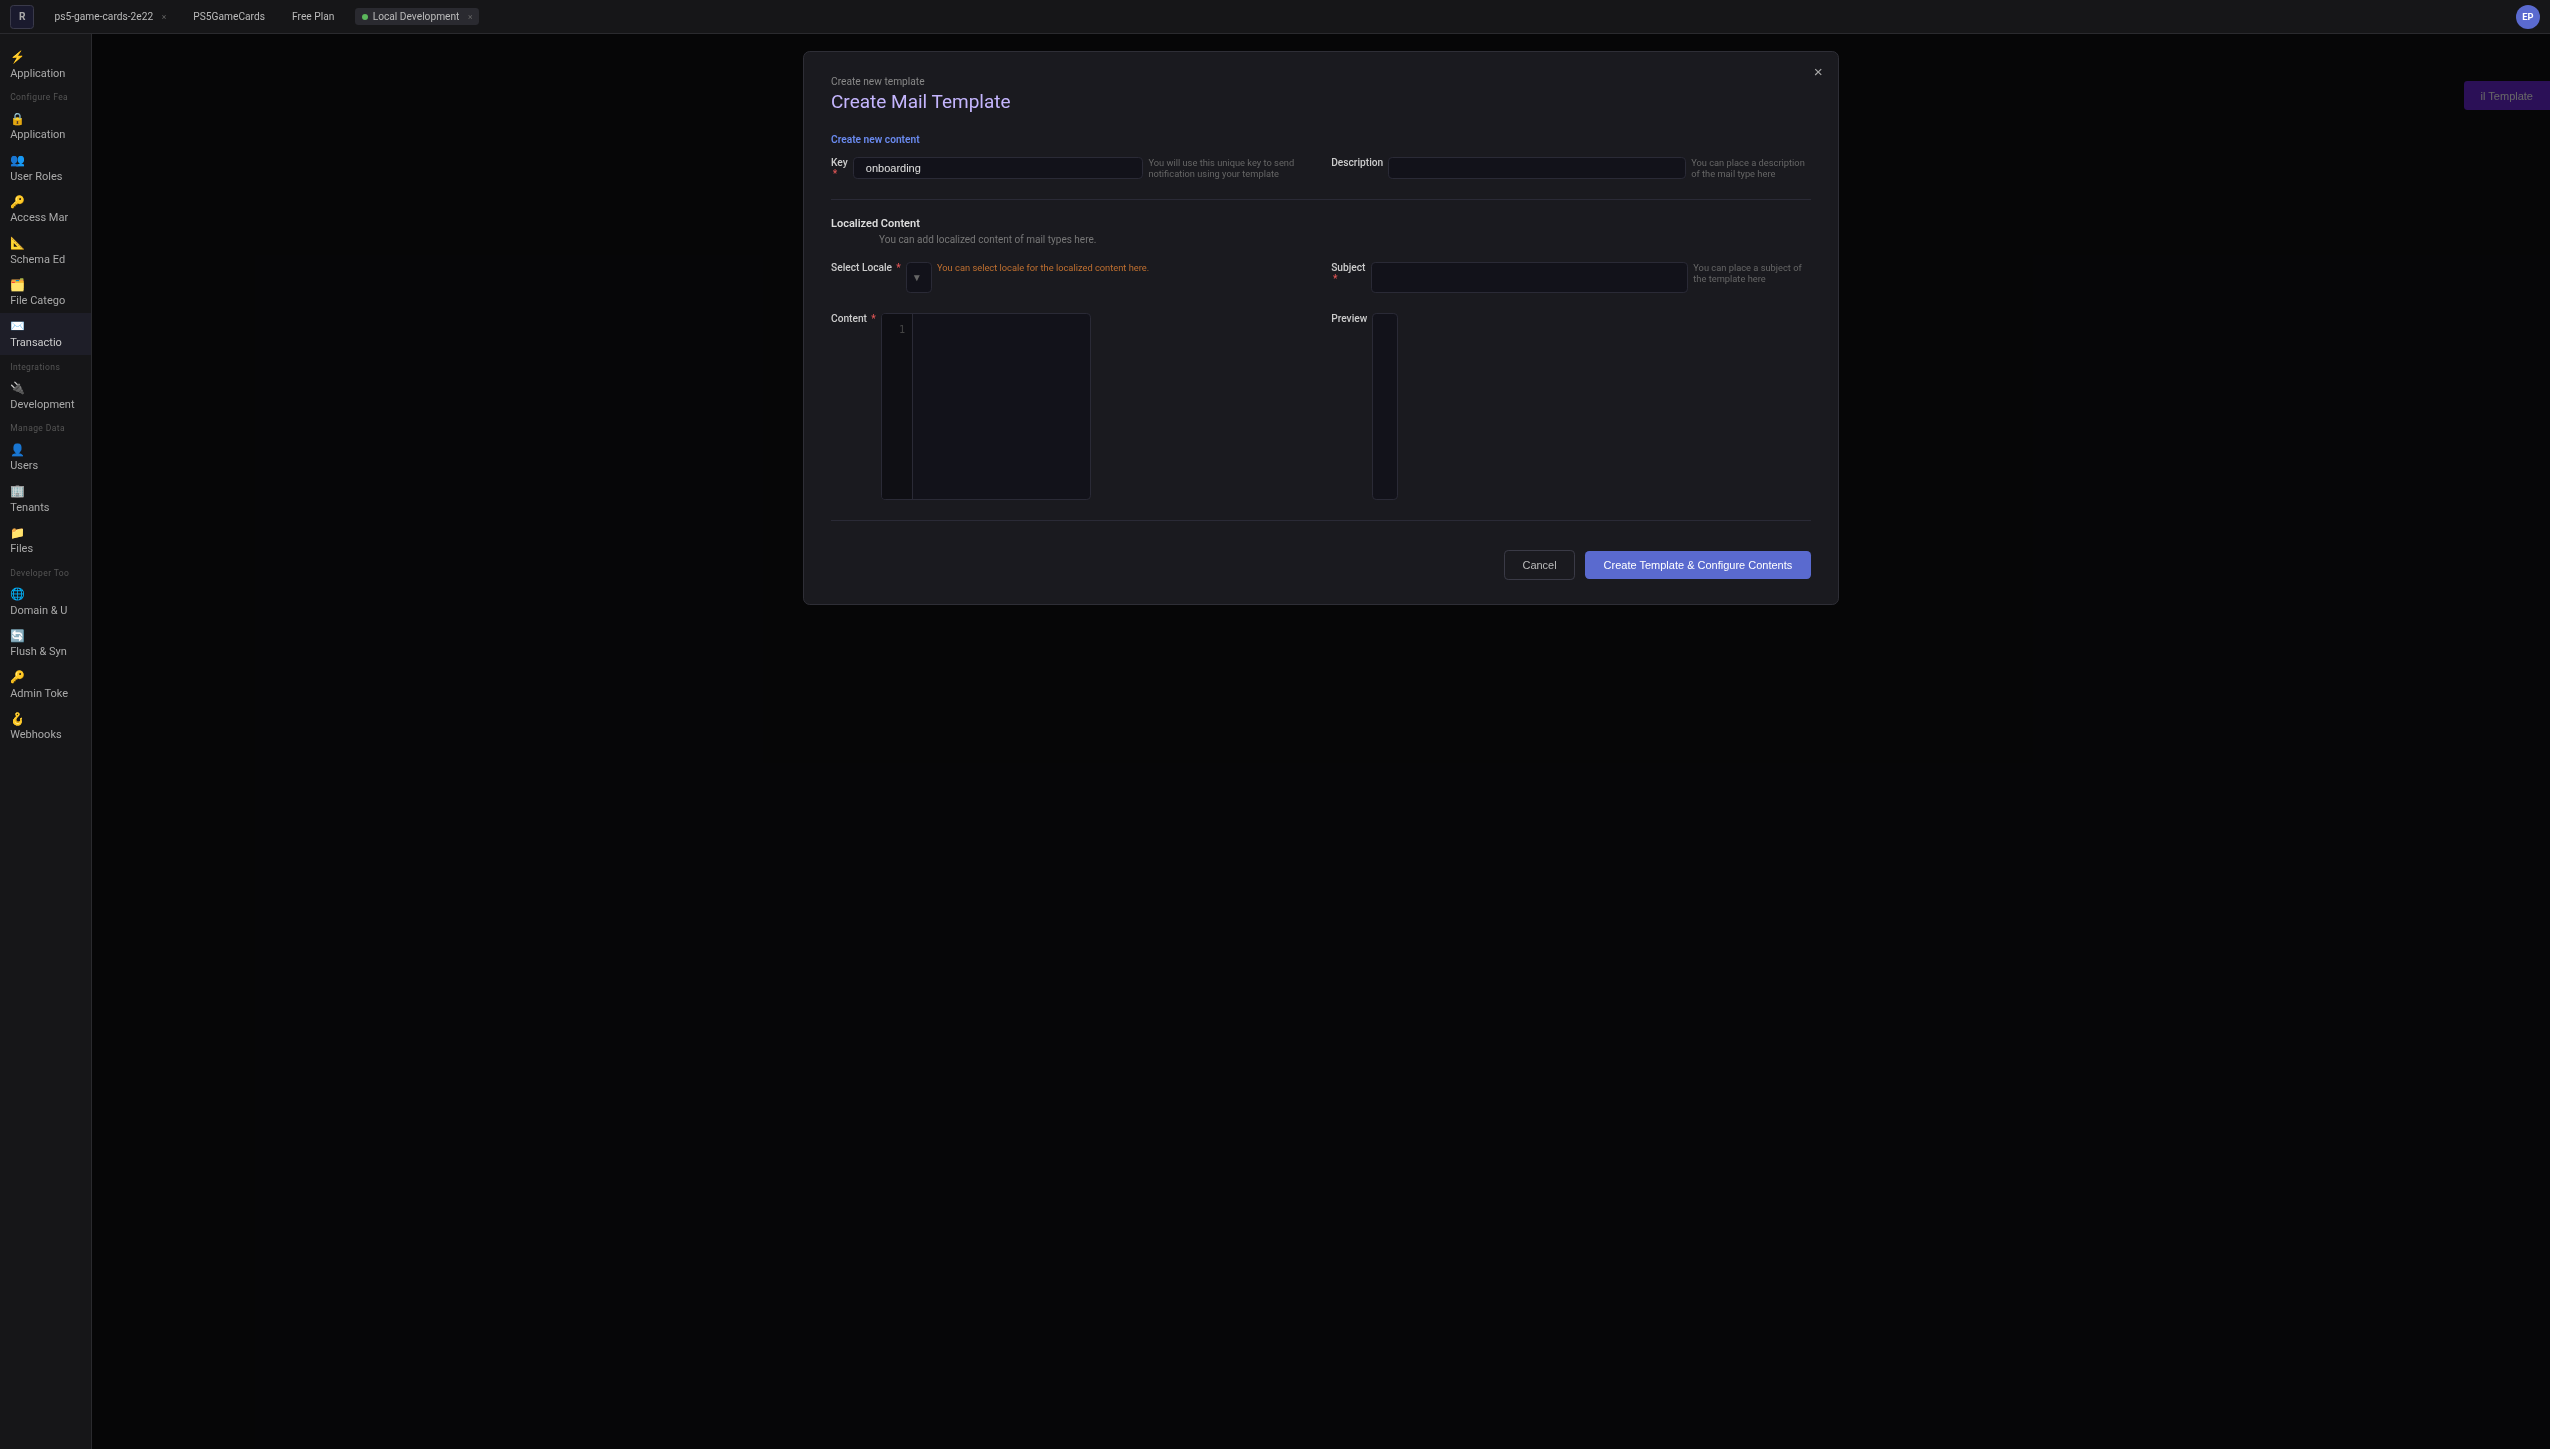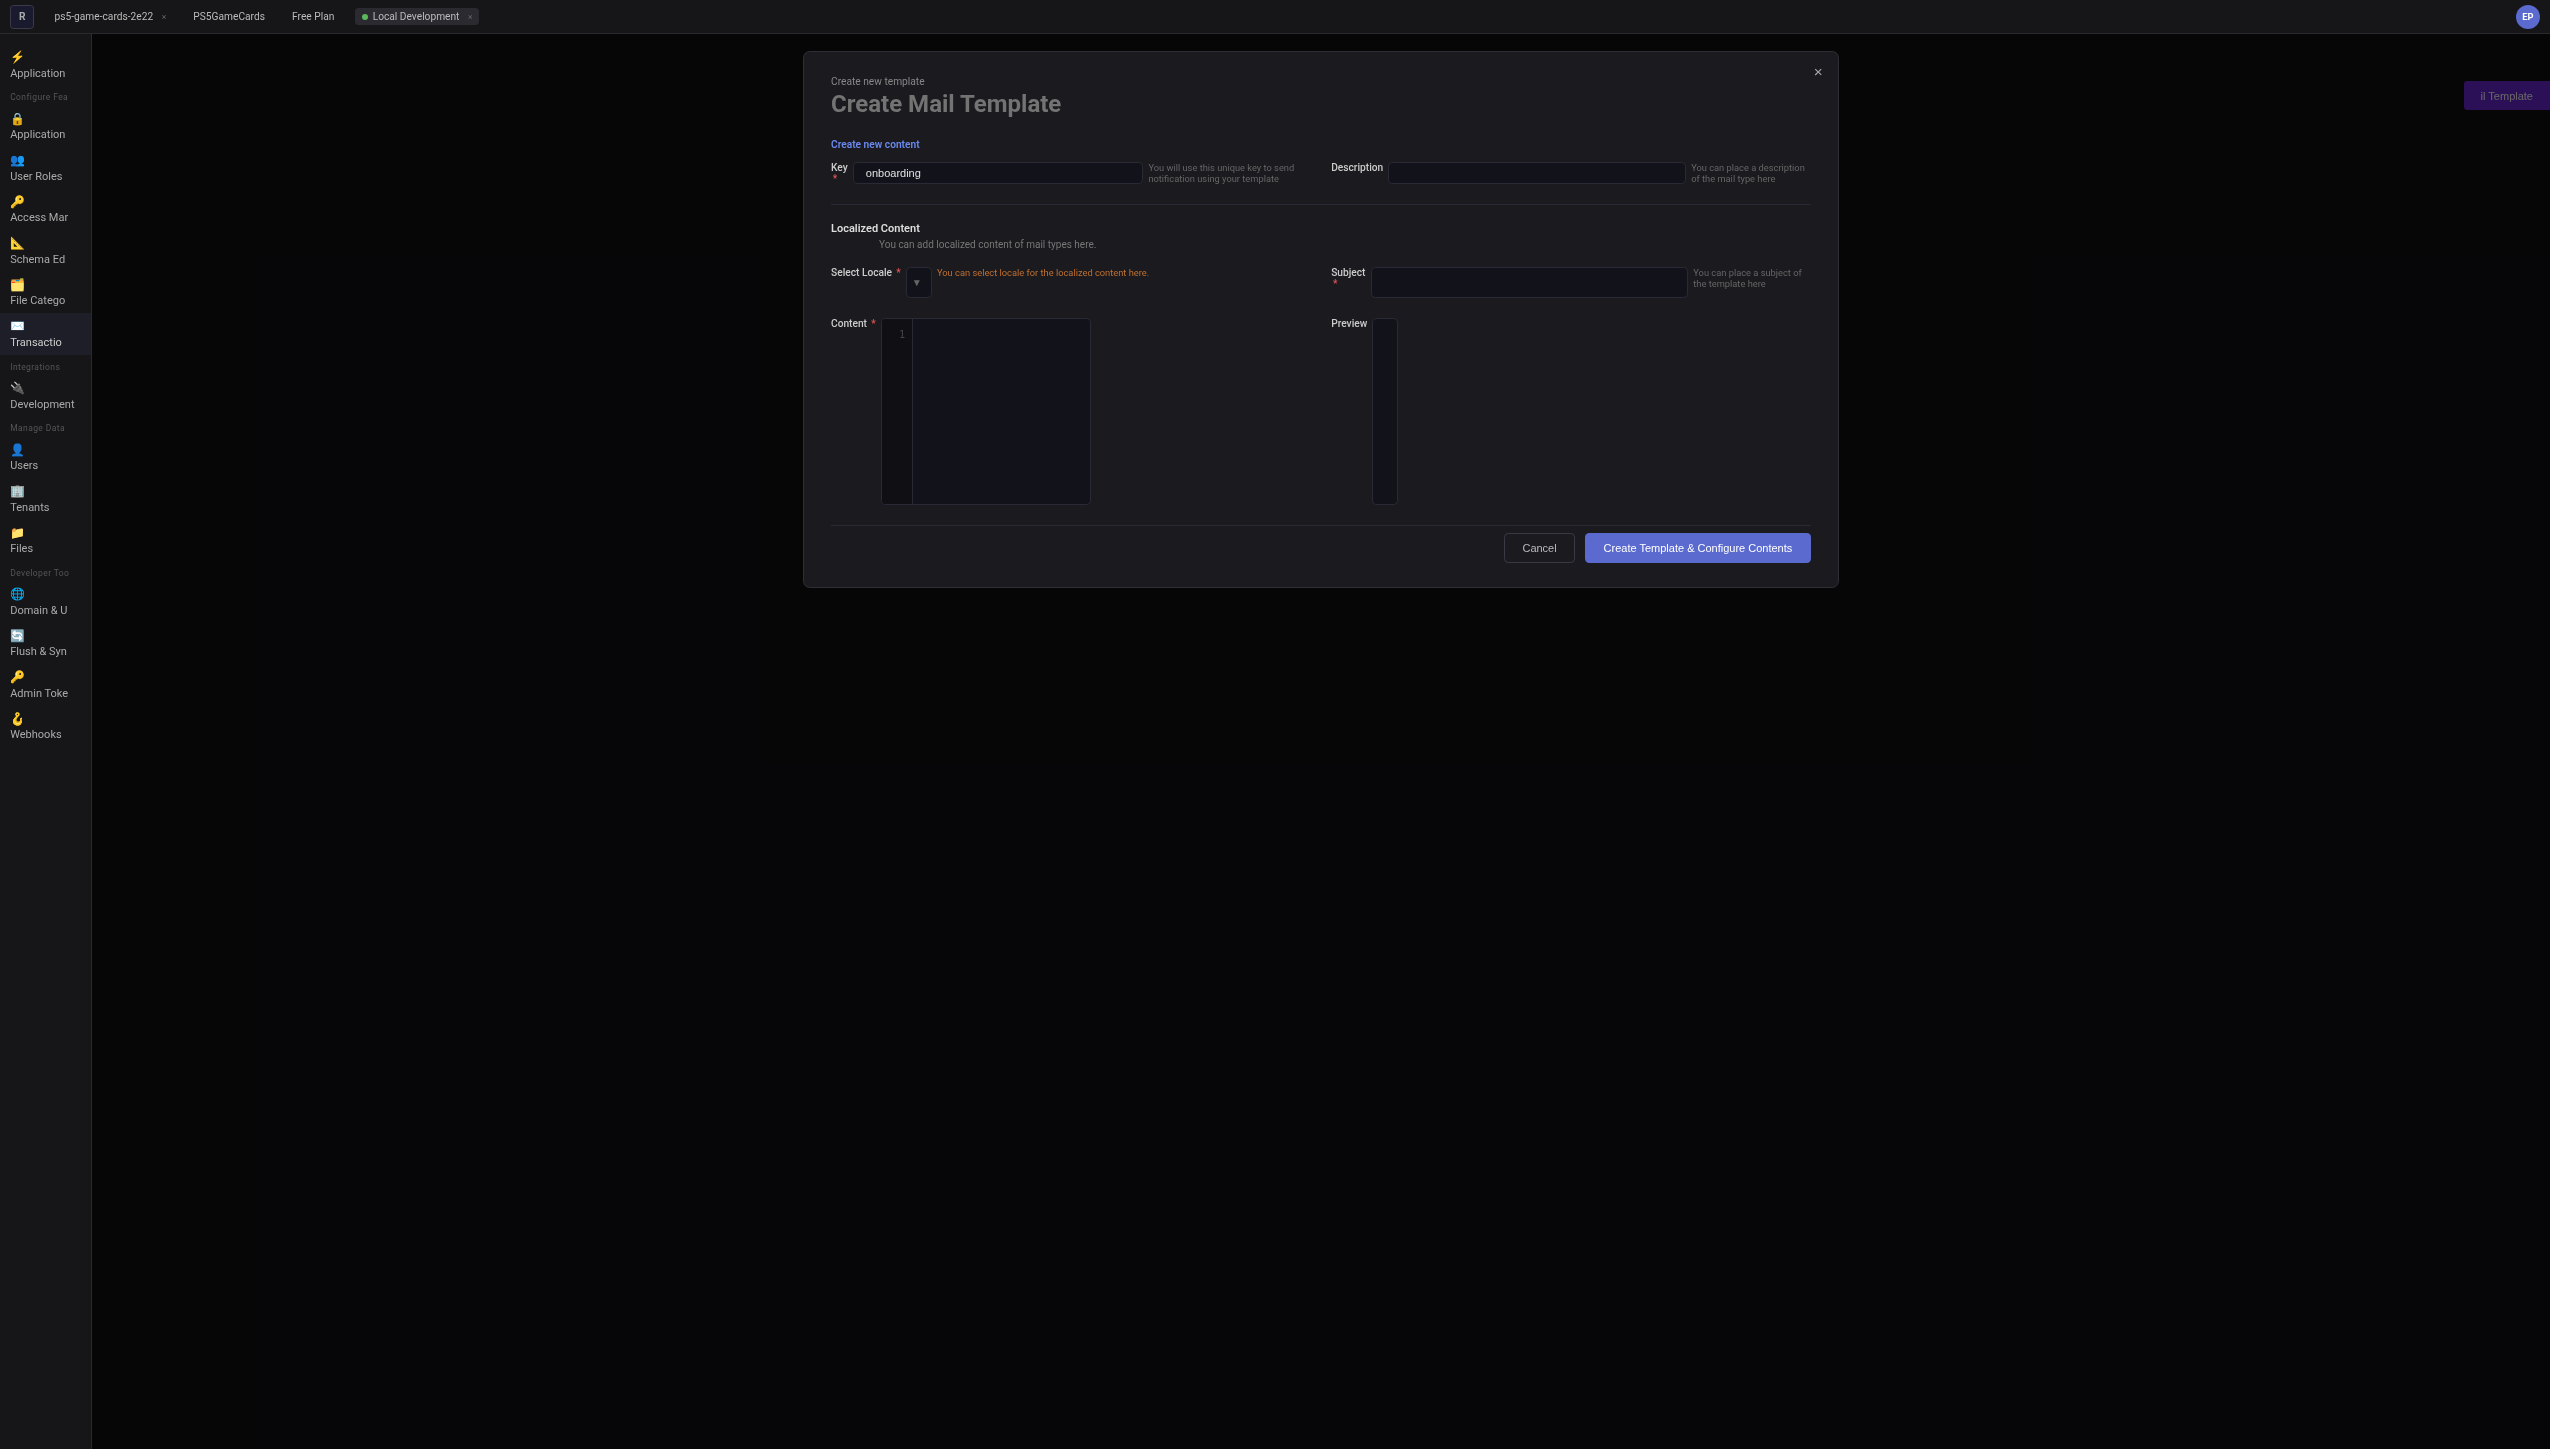--- a/index.html
+++ b/index.html
@@ -184,23 +184,23 @@
       font-size: 15.3px;
       cursor: pointer;
       line-height: 1;
     }
     .modal-subtitle {
       font-size: 10.2px;
       color: #888;
       margin-bottom: 3.4px;
     }
     .modal-title {
-      font-size: 24px;
-      font-weight: 700;
-      color: #737373;
+      font-size: 19px;
+      font-weight: 400;
+      color: #c4b5fd;
       margin-bottom: 20.4px;
     }
 
     
     .form-section-label {
       font-size: 10.2px;
       font-weight: 600;
       color: #6a8aef;
       margin-bottom: 12px;
     }
@@ -334,22 +334,23 @@
       min-height: 187px;
       padding: 8.5px 12px;
     }
 
     
     .modal-footer {
       display: flex;
       justify-content: flex-end;
       gap: 10.2px;
       margin-top: 20.4px;
-      padding-top: 7px;
+      padding-top: 29px;
       border-top: 0.8px solid #2a2a36;
+      align-items: center;
     }
     .btn-cancel {
       background: transparent;
       border: 0.8px solid #3a3a46;
       border-radius: 4.2px;
       padding: 7.6px 17px;
       font-size: 11px;
       color: #bbb;
       cursor: pointer;
     }

